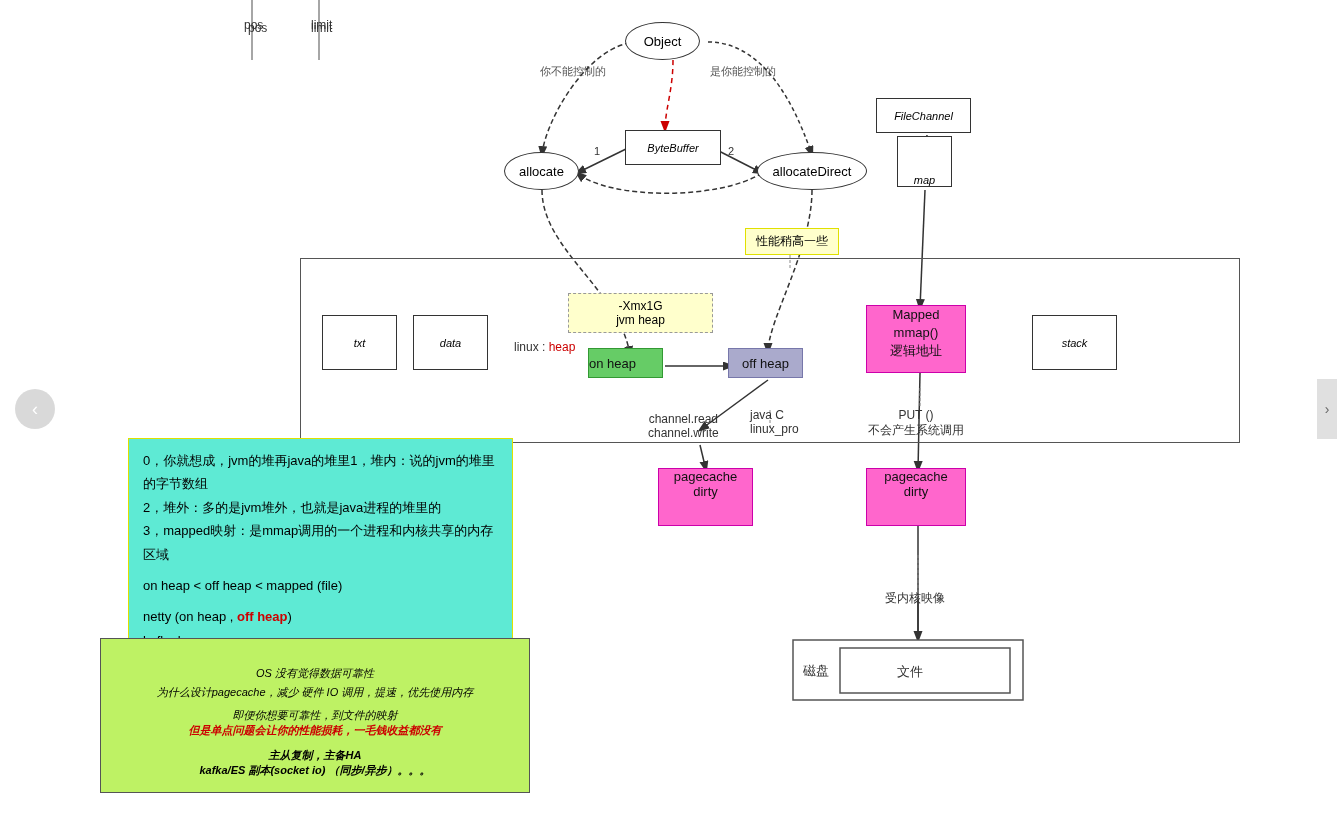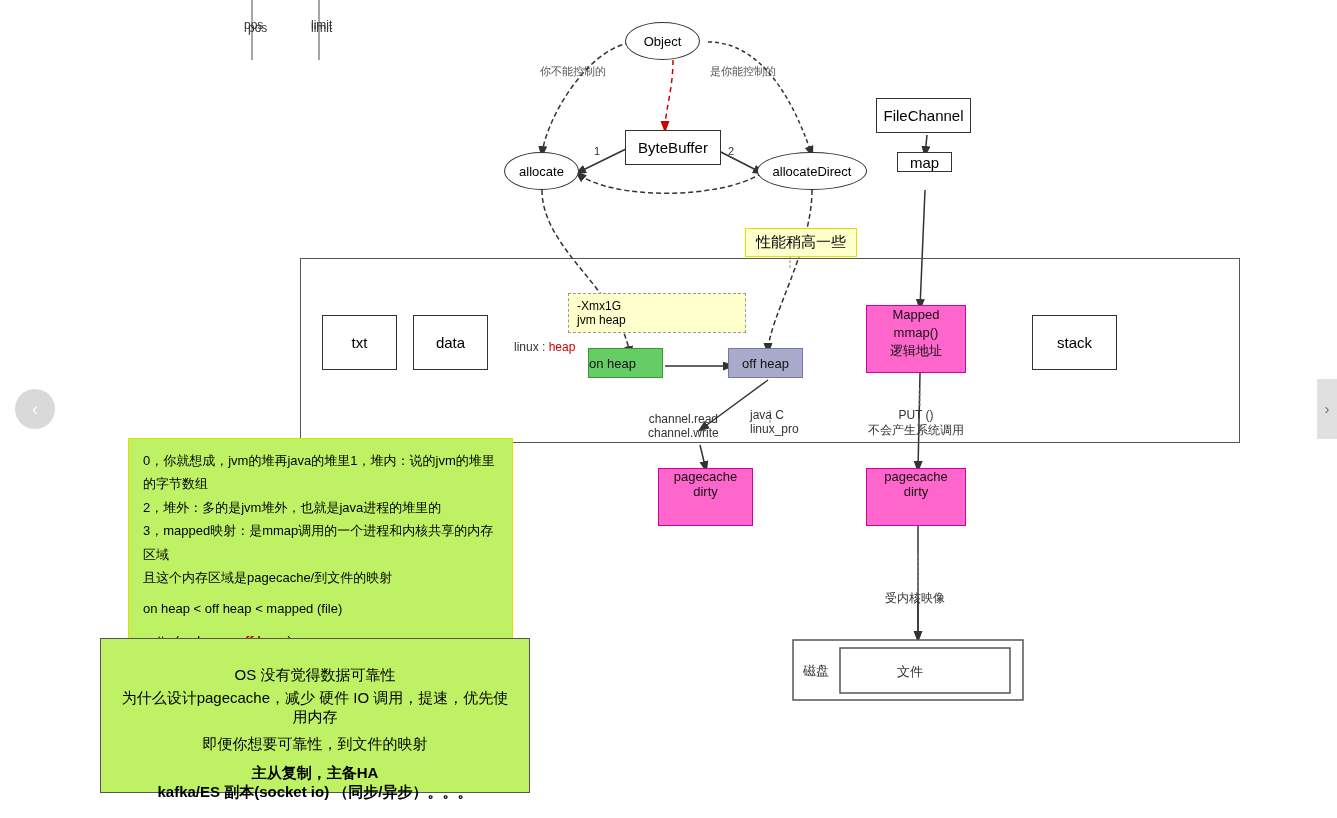--- a/index.html
+++ b/index.html
@@ -65,21 +65,22 @@
 
     
     .box {
       position: absolute;
       border: 1.5px solid #333;
       background: white;
       display: flex;
       align-items: center;
       justify-content: center;
       text-align: center;
-      font-size: 15px;
+      font-size: 11px;
+      font-style: italic;
     }
     .box-circle {
       position: absolute;
       border: 1.5px solid #333;
       background: white;
       border-radius: 50%;
       display: flex;
       align-items: center;
       justify-content: center;
       text-align: center;
@@ -87,21 +88,21 @@
     }
     .note-yellow {
       position: absolute;
       background: #ffffcc;
       border: 1px solid #e0e000;
       padding: 6px 8px;
       font-size: 12px;
     }
     .note-yellow-large {
       position: absolute;
-      background: #bef264;
+      background: #5eead4;
       border: 1px solid #e0e000;
       padding: 10px 14px;
       font-size: 13px;
       line-height: 1.7;
     }
     .box-pink {
       position: absolute;
       background: #ff66cc;
       border: 1px solid #cc00aa;
       display: flex;
@@ -236,31 +237,31 @@
   </div>
 
   <div class="box-circle" style="left:757px;top:152px;width:110px;height:38px;">
     <span>allocateDirect</span>
   </div>
 
   <div class="box" style="left:876px;top:98px;width:95px;height:35px;">
     <span>FileChannel</span>
   </div>
 
-  <div class="box" style="left:897px;top:152px;width:55px;height:20px;">
+  <div class="box" style="left:897px;top:136px;width:55px;height:51px;align-items:flex-end;">
     <span>map</span>
   </div>
 
-  <div class="note-yellow" style="left:745px;top:228px;padding:4px 10px;font-size:15px;">
+  <div class="note-yellow" style="left:745px;top:228px;padding:4px 10px;font-size:12px;">
     <span>性能稍高一些</span>
   </div>
 
   <div class="outer-box" style="left:300px;top:258px;width:940px;height:185px;"></div>
 
-  <div class="note-yellow" style="left:568px;top:293px;width:178px;padding:5px 8px;font-size:12px;text-align:left;border:1px dashed #999;">
+  <div class="note-yellow" style="left:568px;top:293px;width:145px;padding:5px 8px;font-size:12px;text-align:center;border:1px dashed #999;">
     <div>-Xmx1G</div>
     <div>jvm heap</div>
   </div>
 
   <div class="label-text" style="left:514px;top:340px;">
     <span>linux : </span><span style="color:#cc0000;">heap</span>
   </div>
 
   <div class="box" style="left:322px;top:315px;width:75px;height:55px;">
     <span>txt</span>
@@ -314,32 +315,32 @@
   </div>
 
   <div class="label-text" style="left:885px;top:590px;text-align:center;">
     <span>受内核映像</span>
   </div>
 
   <div class="note-yellow-large" style="left:128px;top:438px;width:385px;min-height:160px;line-height:1.8;font-size:13px;">
     <div>0，你就想成，jvm的堆再java的堆里1，堆内：说的jvm的堆里的字节数组</div>
     <div>2，堆外：多的是jvm堆外，也就是java进程的堆里的</div>
     <div>3，mapped映射：是mmap调用的一个进程和内核共享的内存区域</div>
-    <div>且这个内存区域是pagecache/到文件的映射</div>
     <div style="margin-top:8px;">on heap  &lt;  off heap  &lt;  mapped  (file)</div>
     <div style="margin-top:8px;">
       netty  (on heap , <span style="color:#cc0000;font-weight:bold;">off heap</span>)
     </div>
     <div>kafka  log :  mmap</div>
   </div>
 
   <div class="box" style="left:100px;top:638px;width:430px;height:155px;border:1.5px solid #555;background:#bef264;flex-direction:column;padding:27px 20px;text-align:center;align-items:center;justify-content:flex-start;">
     <div style="text-align:center;margin-bottom:4px;">OS 没有觉得数据可靠性</div>
     <div style="text-align:center;margin-bottom:8px;">为什么设计pagecache，减少 硬件 IO 调用，提速，优先使用内存</div>
     <div style="text-align:center;">即便你想要可靠性，到文件的映射</div>
+    <div style="text-align:center;color:#cc0000;font-weight:bold;">但是单点问题会让你的性能损耗，一毛钱收益都没有</div>
     <div style="text-align:center;margin-top:10px;font-weight:bold;">主从复制，主备HA</div>
     <div style="text-align:center;font-weight:bold;">kafka/ES 副本(socket io)    （同步/异步）。。。</div>
   </div>
 
   <div class="nav-arrow-left">‹</div>
 
   <div class="nav-arrow-right">›</div>
 
   <div style="position:absolute;left:856px;top:290px;width:120px;height:380px;background:#ffffcc;border:1px solid #e0e000;z-index:-1;opacity:0.7;"></div>
 

